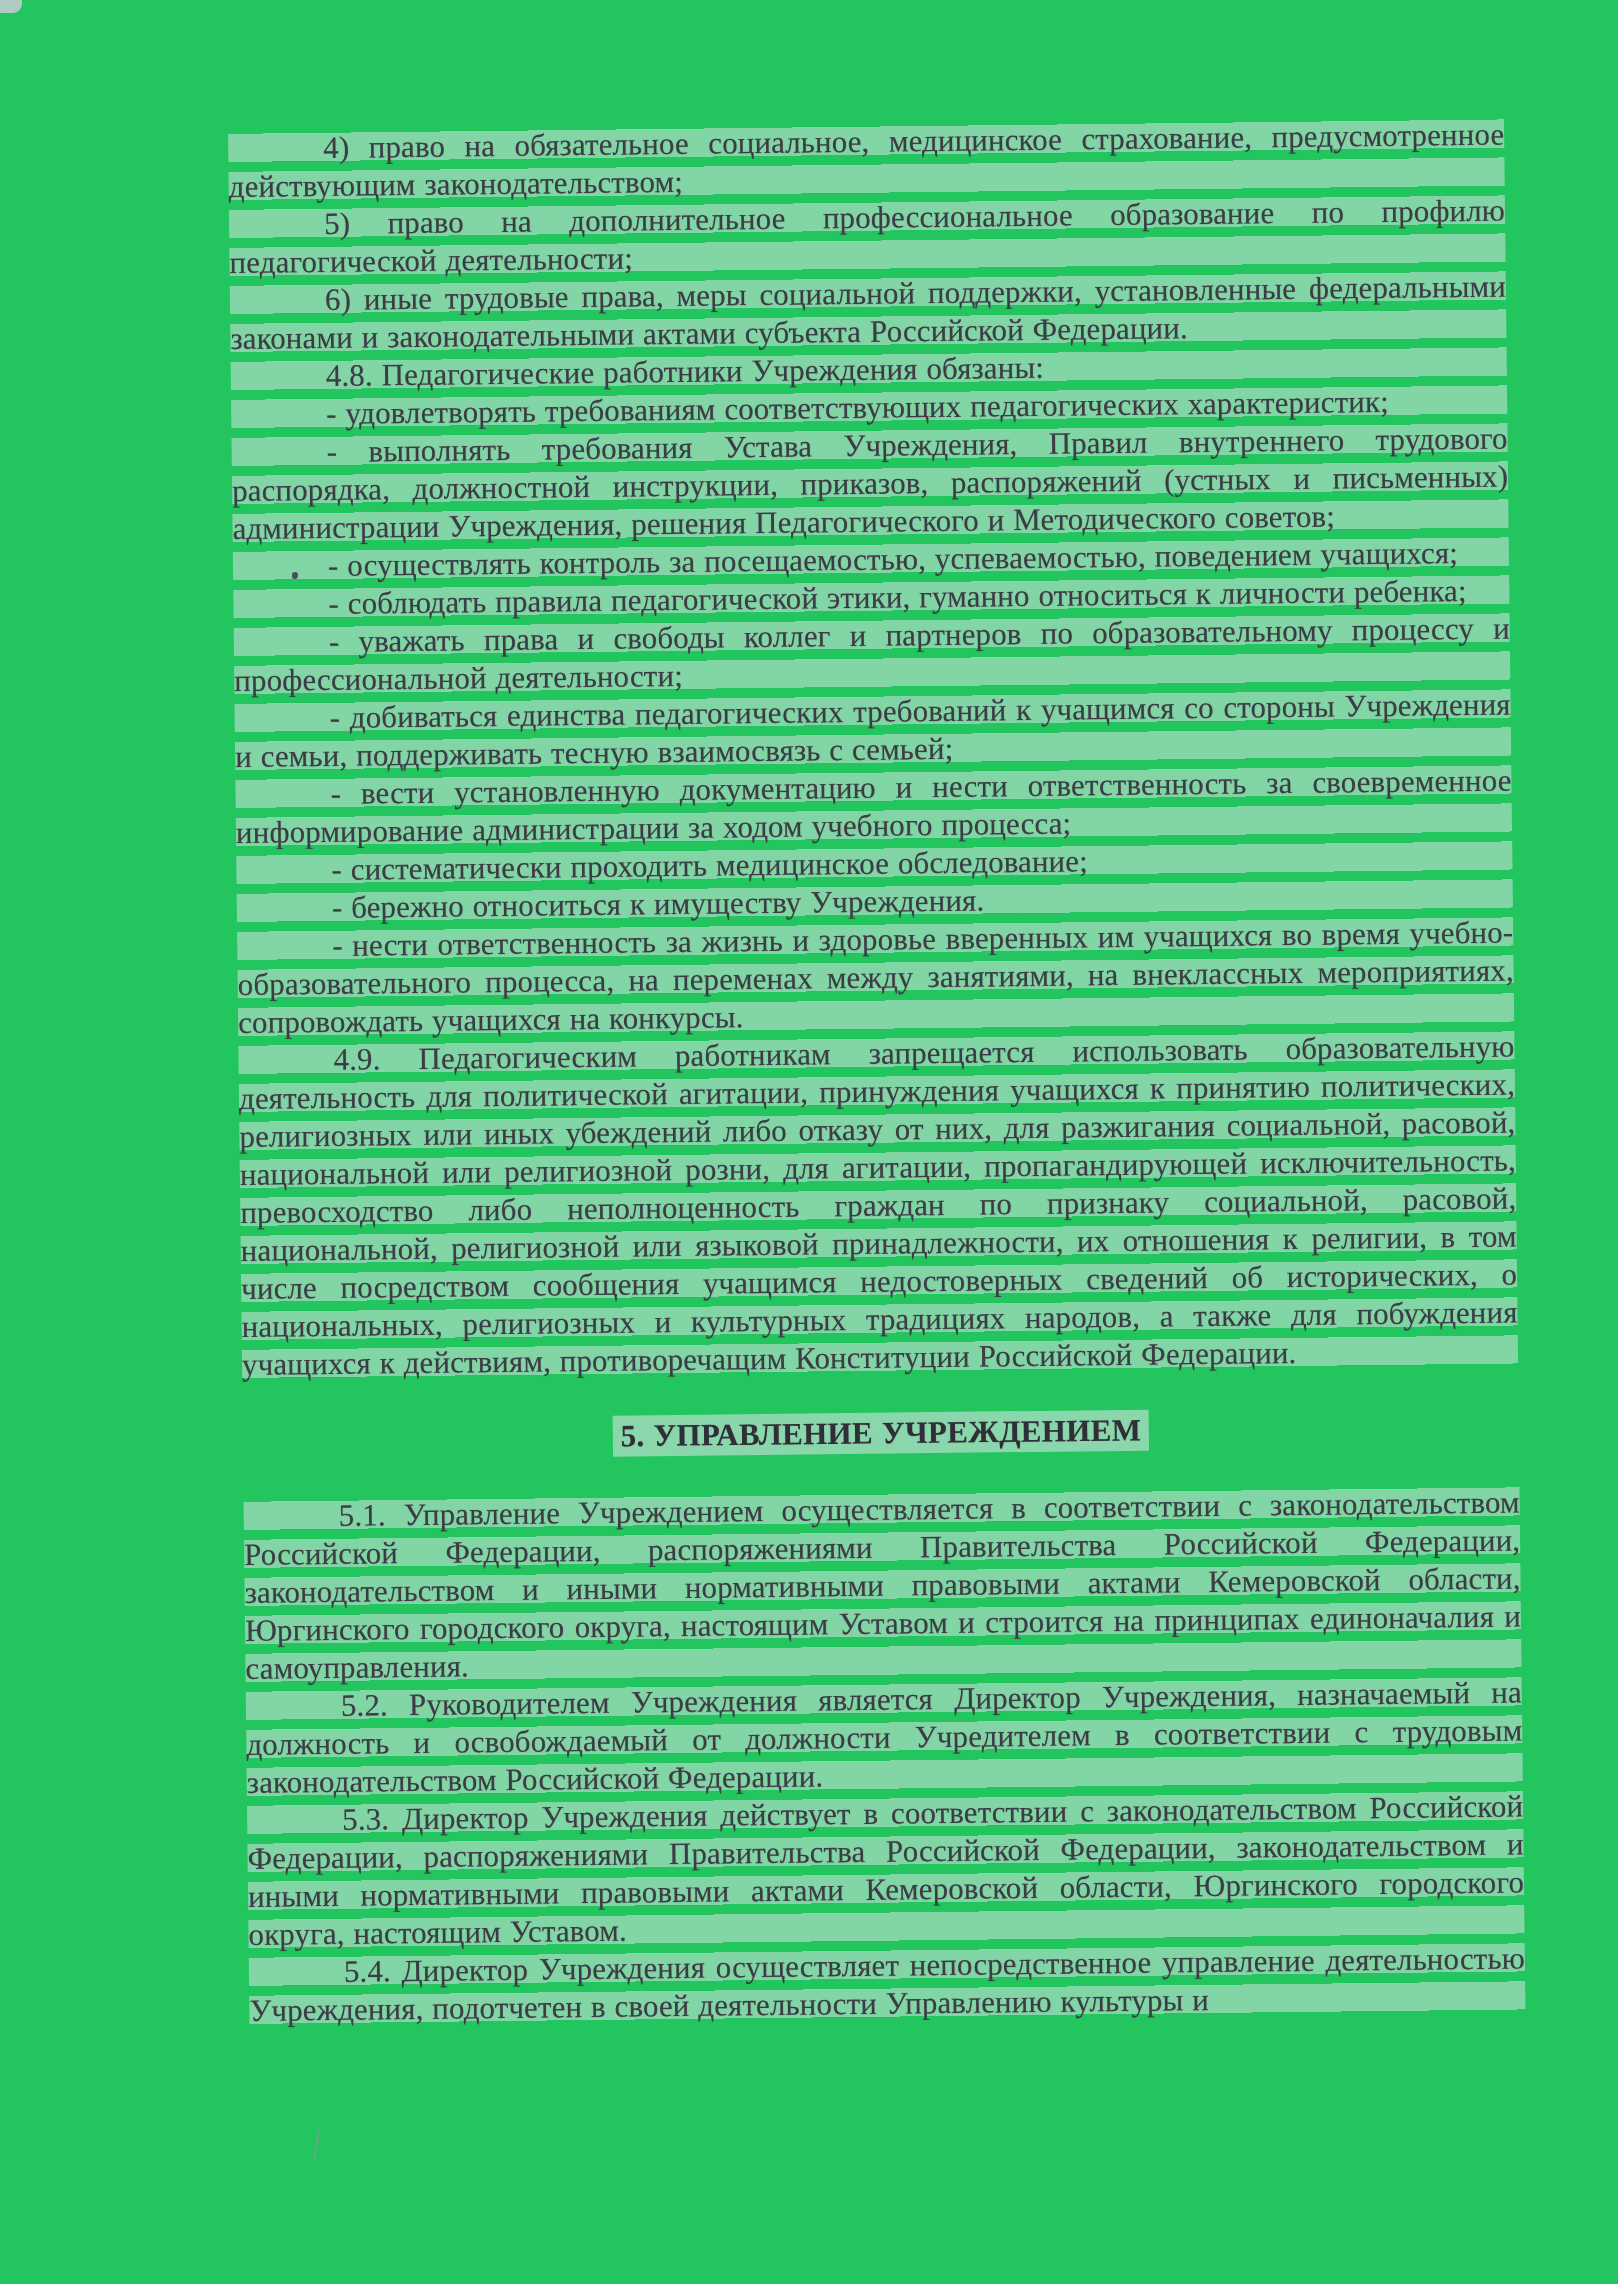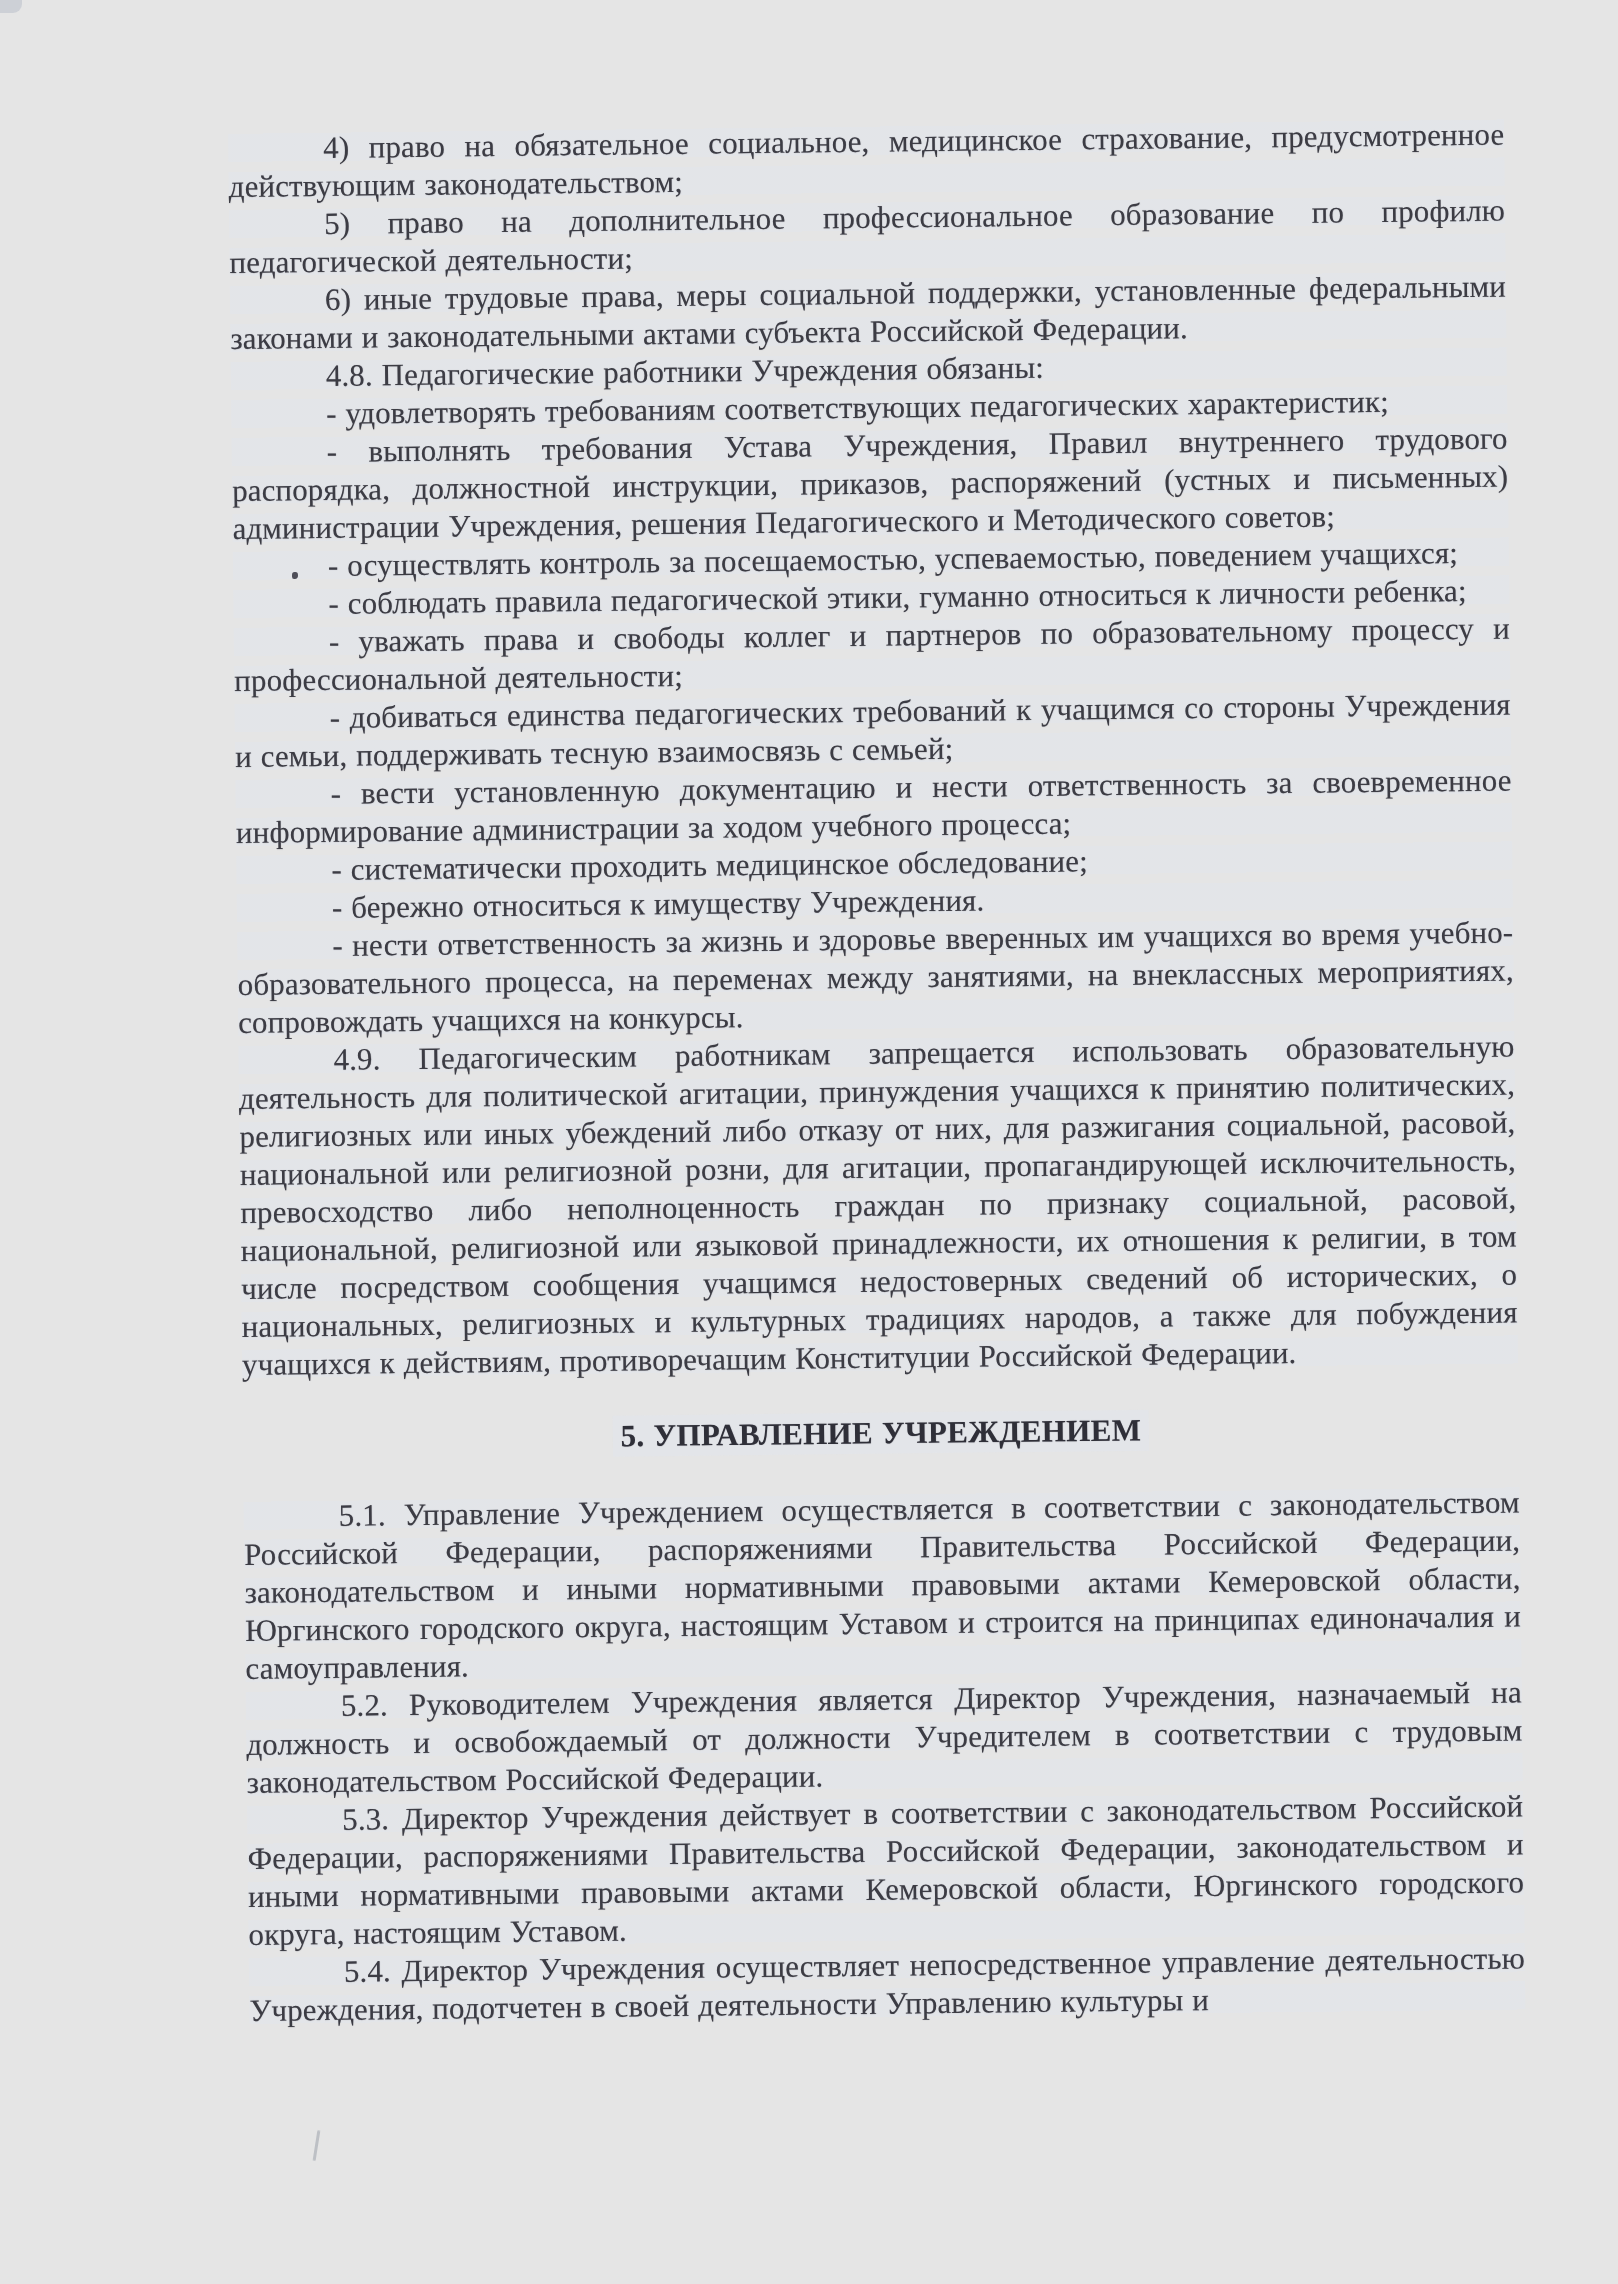--- a/index.html
+++ b/index.html
@@ -5,21 +5,21 @@
 <style>
   html, body {
     margin: 0;
     padding: 0;
     background: #ffffff;
   }
   .page {
     position: relative;
     width: 1618px;
     height: 2284px;
-    background: #e5e5e5;
+    background: #22c55e;
     overflow: hidden;
     font-family: "Liberation Serif", "DejaVu Serif", serif;
   }
   
   .sheet {
     position: absolute;
     left: 228px;
     top: 130px;
     width: 1276px;
     transform: rotate(-0.65deg);

